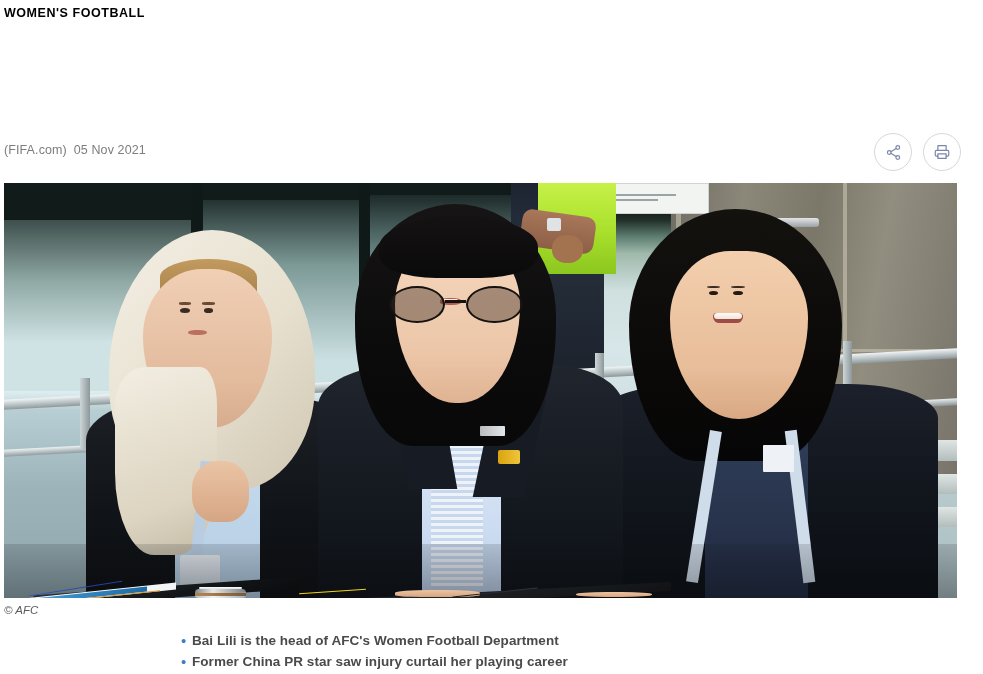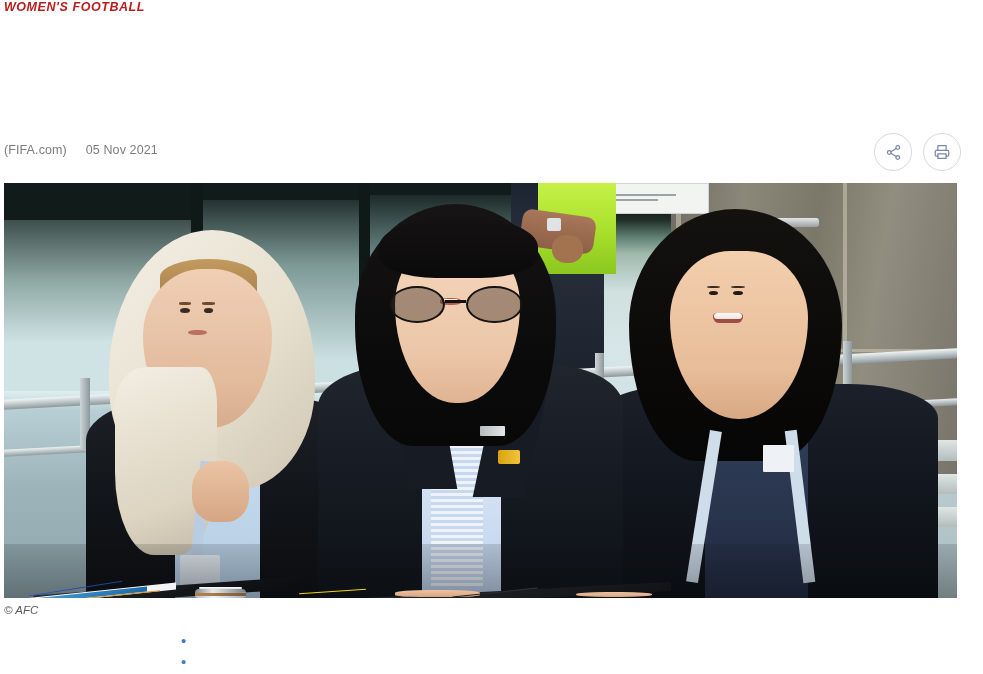--- a/index.html
+++ b/index.html
@@ -8,34 +8,34 @@
     margin: 0; padding: 0;
     width: 983px; height: 674px;
     background: #ffffff;
     font-family: "Liberation Sans", sans-serif;
     overflow: hidden;
   }
   .page { position: relative; width: 983px; height: 674px; background:#fff; }
 
   
   .kicker {
-    position: absolute; left: 4px; top: 0;
+    position: absolute; left: 4px; top: 6px;
     font-size: 12.5px; font-weight: 700; letter-spacing: .55px;
-    color: #b91c1c; text-transform: uppercase; font-style: italic;
+    color: #000000; text-transform: uppercase;
   }
   .headline {
     position: absolute; left: 2px; top: 24px; width: 870px;
     font-size: 41px; line-height: 49px; font-weight: 300;
     color: #1a1a1a; letter-spacing: -0.2px;
   }
   .byline {
     position: absolute; left: 4px; top: 143px;
     font-size: 12.5px; color: #7d7d7d; letter-spacing: .1px;
   }
-  .byline .src { margin-right: 19px; }
+  .byline .src { margin-right: 7px; }
 
   
   .actions { position: absolute; right: 22px; top: 133px; display: flex; gap: 11px; }
   .circ-btn {
     width: 38px; height: 38px; border-radius: 50%;
     border: 1px solid #d8d8d8; background: #fff;
     display: flex; align-items: center; justify-content: center;
     cursor: pointer;
   }
   .circ-btn svg { display: block; }
@@ -418,19 +418,21 @@
       </div>
 
     </div>
   </div>
 
   <div class="credit">© AFC</div>
 
   <div class="bullets">
     <div class="bullet-row">
       <span class="bullet-dot">•</span>
+      <span class="bullet-text">Bai Lili is the head of AFC's Women Football Department</span>
     </div>
     <div class="bullet-row">
       <span class="bullet-dot">•</span>
+      <span class="bullet-text">Former China PR star saw injury curtail her playing career</span>
     </div>
   </div>
 
 </div>
 
 </body></html>

